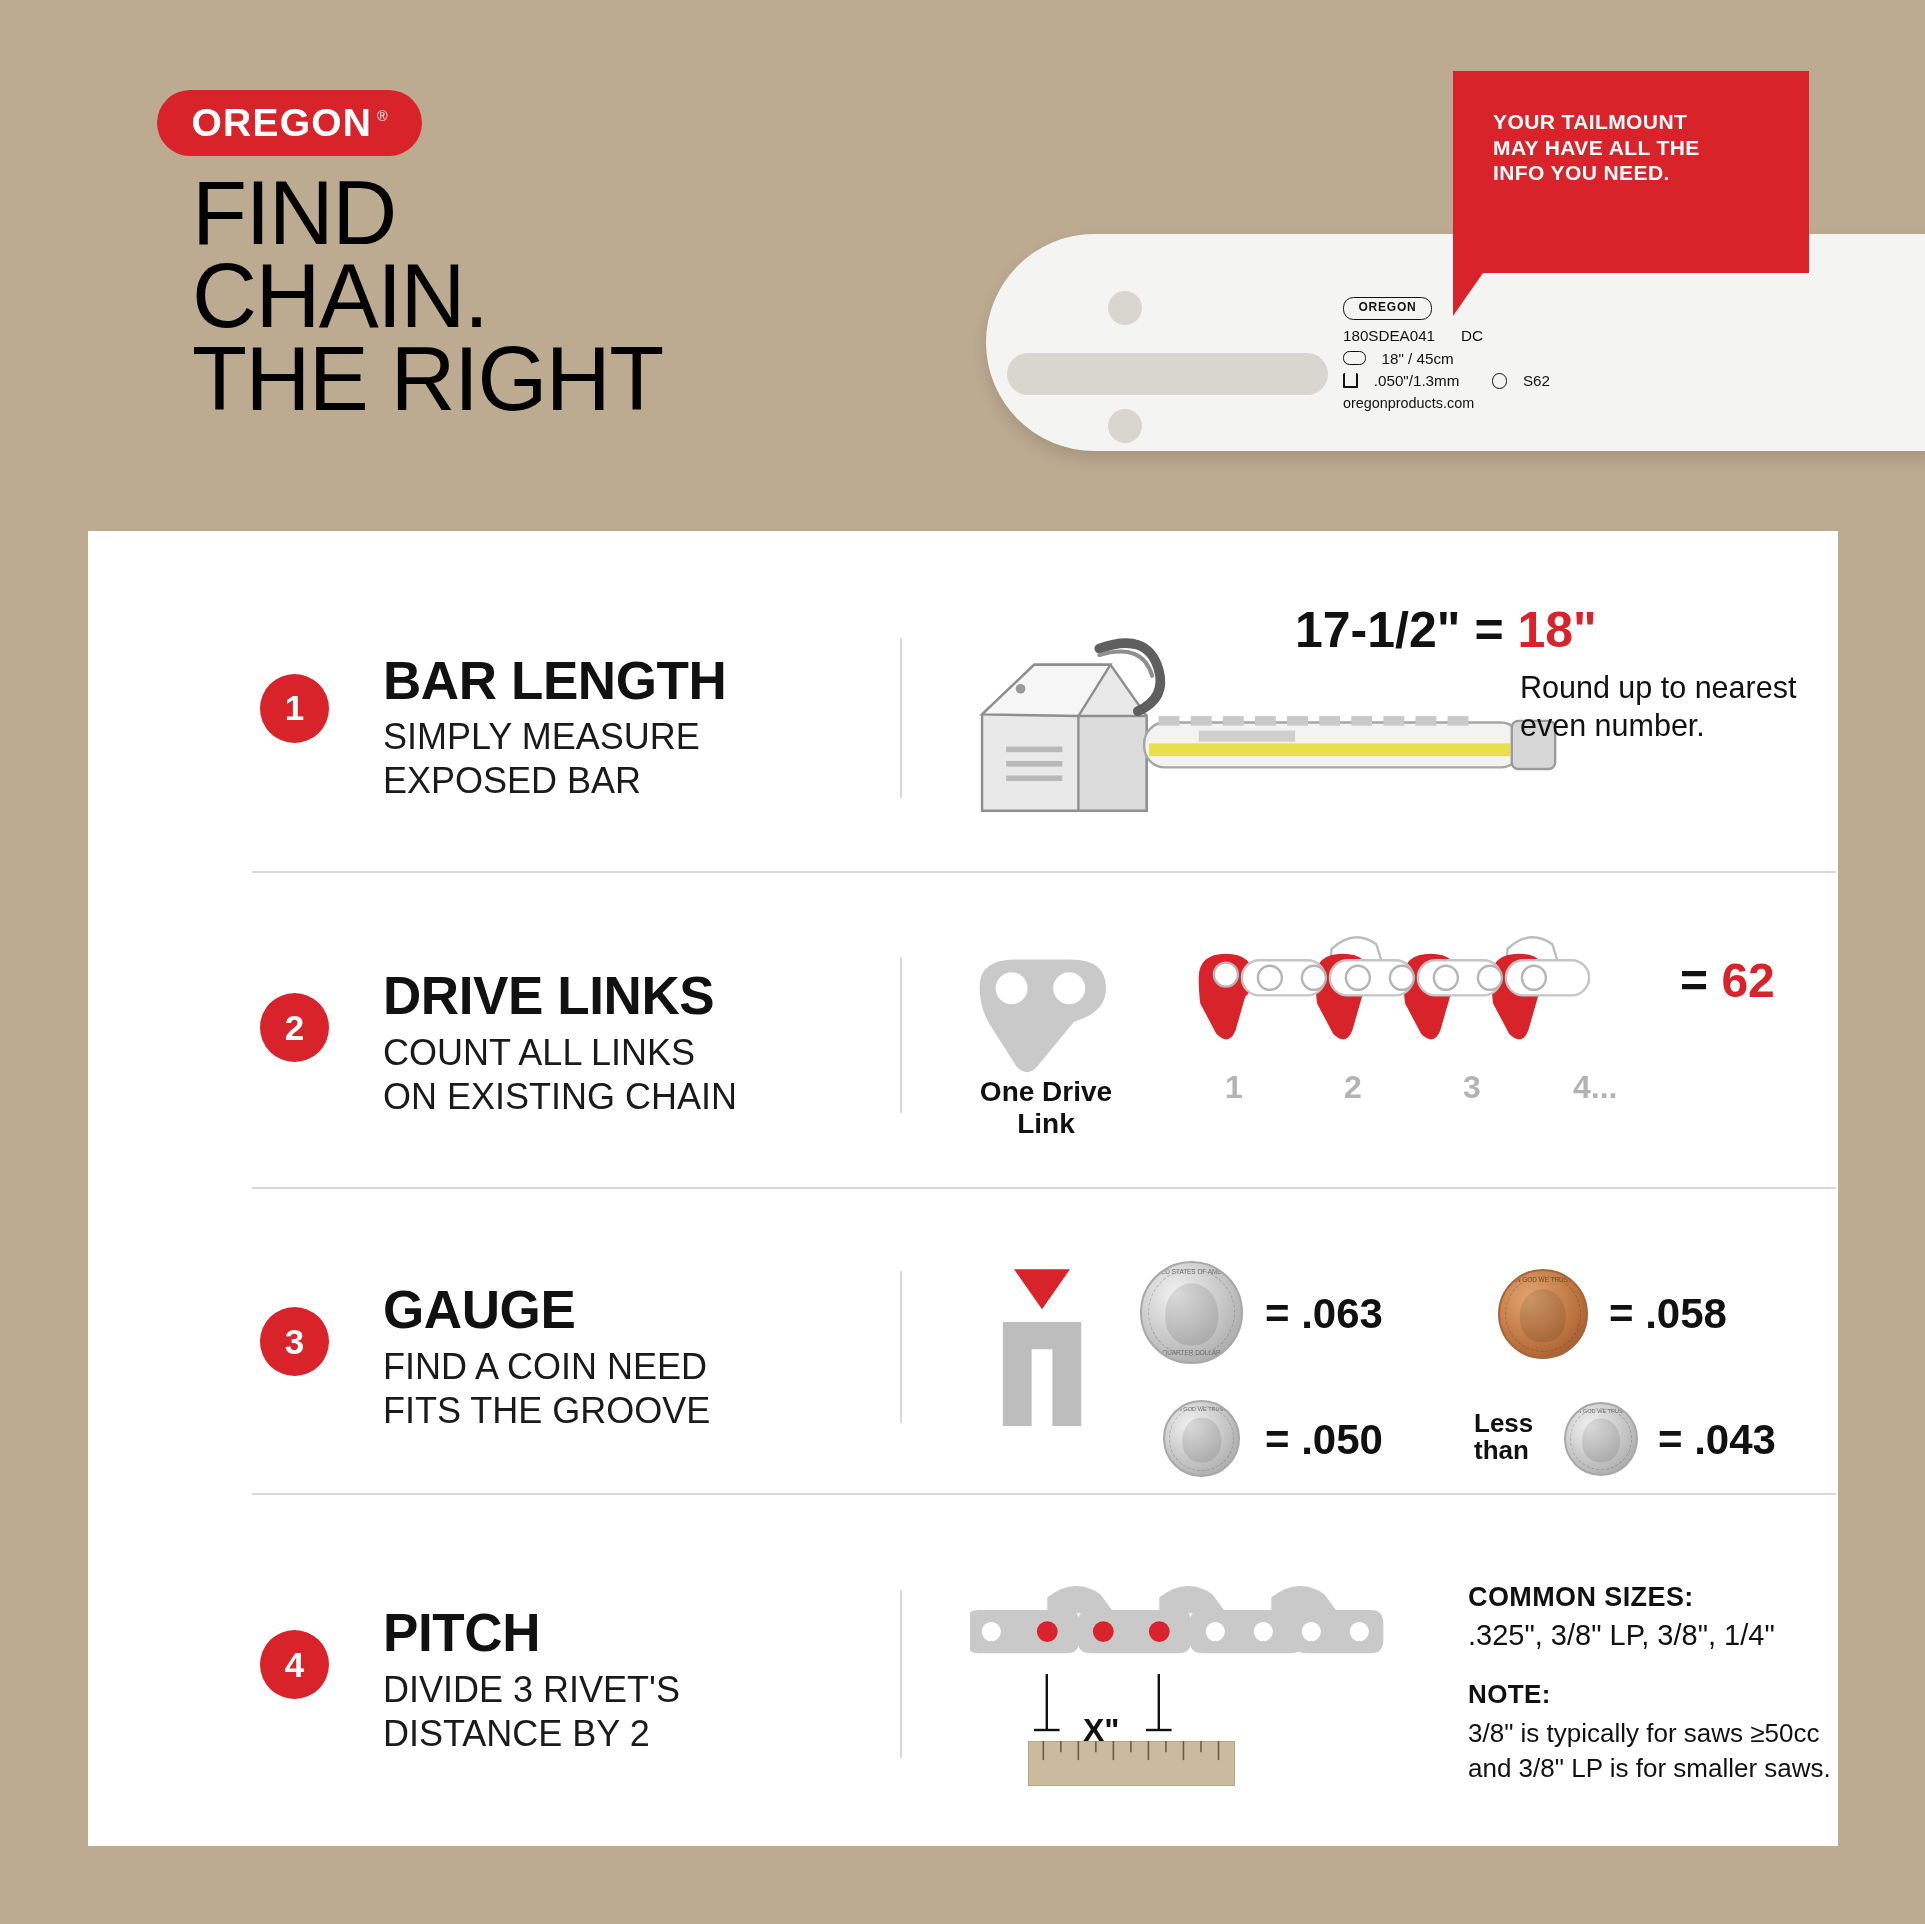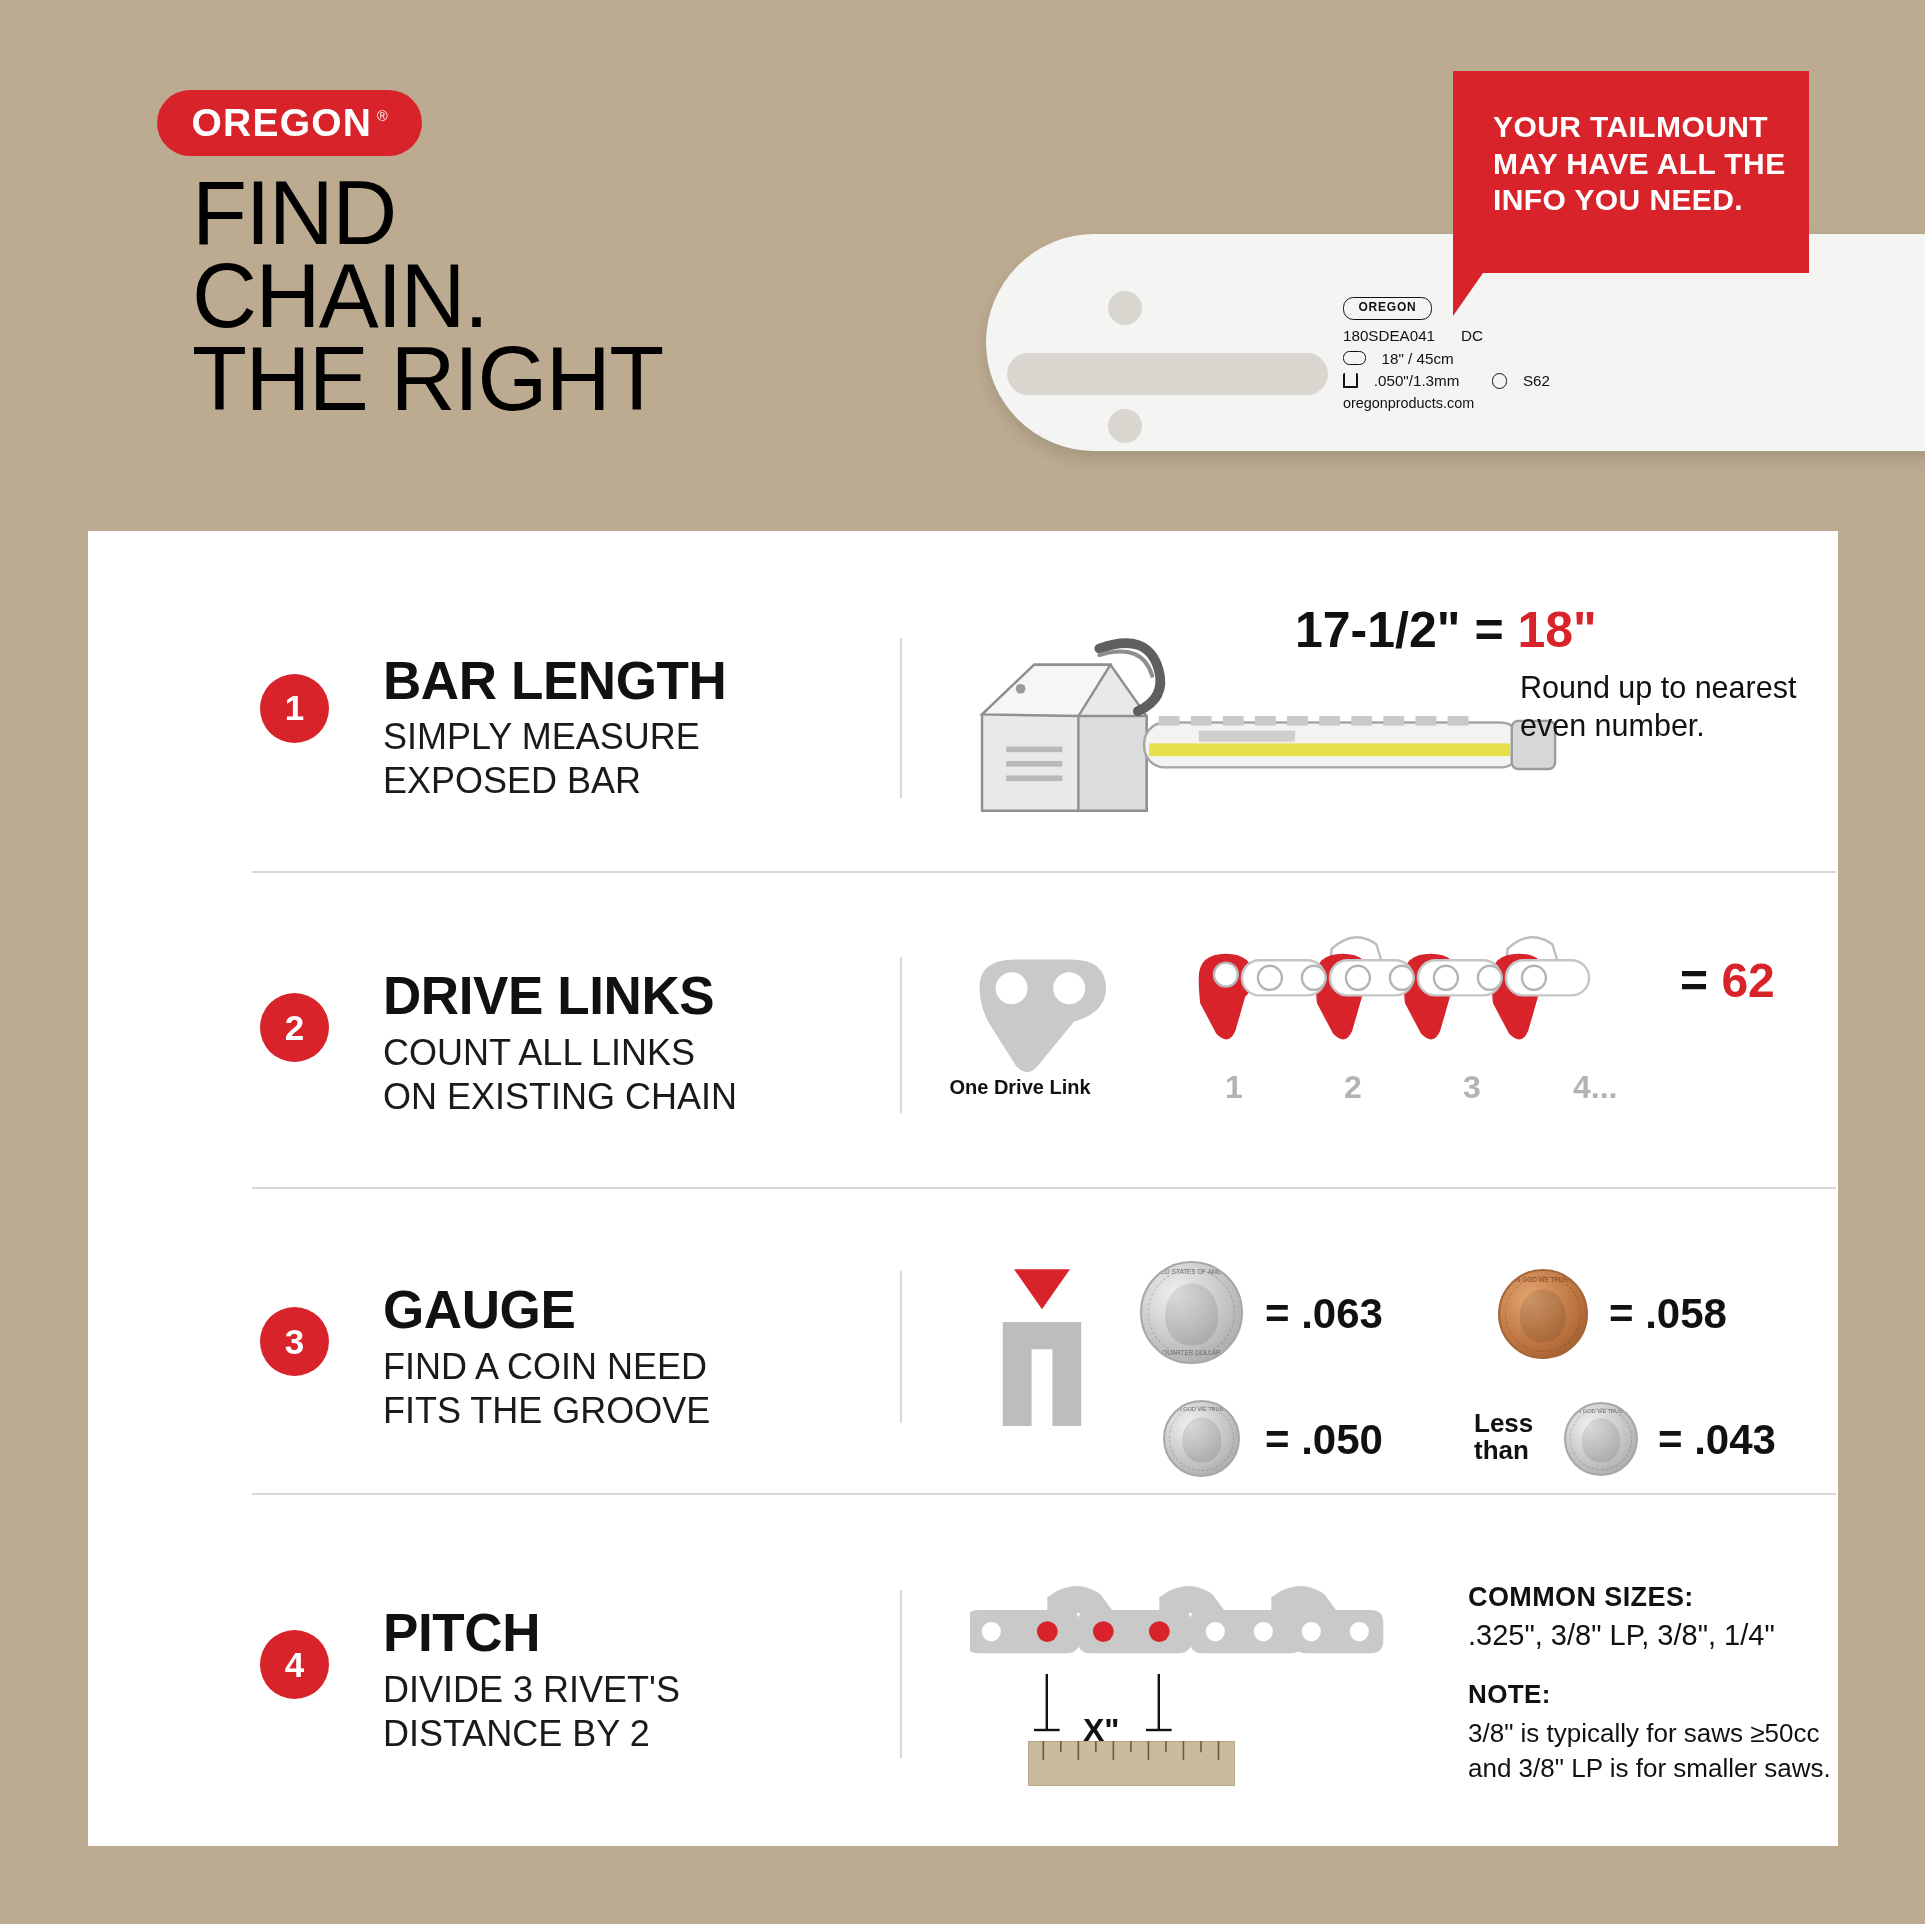--- a/index.html
+++ b/index.html
@@ -68,21 +68,21 @@
   .callout {
     position: absolute;
     left: 1453px;
     top: 71px;
     width: 356px;
     height: 202px;
     background: #d8232a;
   }
   .callout-text {
     color: #ffffff;
-    font-size: 30px;
+    font-size: 21px;
     font-weight: bold;
     line-height: 1.22;
     letter-spacing: 0.4px;
     padding: 38px 0 0 40px;
     font-family: "Liberation Sans", sans-serif;
   }
   .callout-tail {
     position: absolute;
     left: 1453px;
     top: 273px;
@@ -251,25 +251,25 @@
     top: 114px;
     font-size: 30.5px;
     line-height: 1.25;
     color: #111;
     width: 321px;
   }
 
   
   .odl-label {
     position: absolute;
-    left: 840px;
+    left: 866px;
     top: 199px;
     width: 184px;
     text-align: center;
-    font-size: 20px;
+    font-size: 28px;
     font-weight: bold;
     color: #111;
   }
   .chain-nums {
     position: absolute;
     top: 192px;
     font-size: 32px;
     font-weight: bold;
     color: #b3b3b3;
   }

